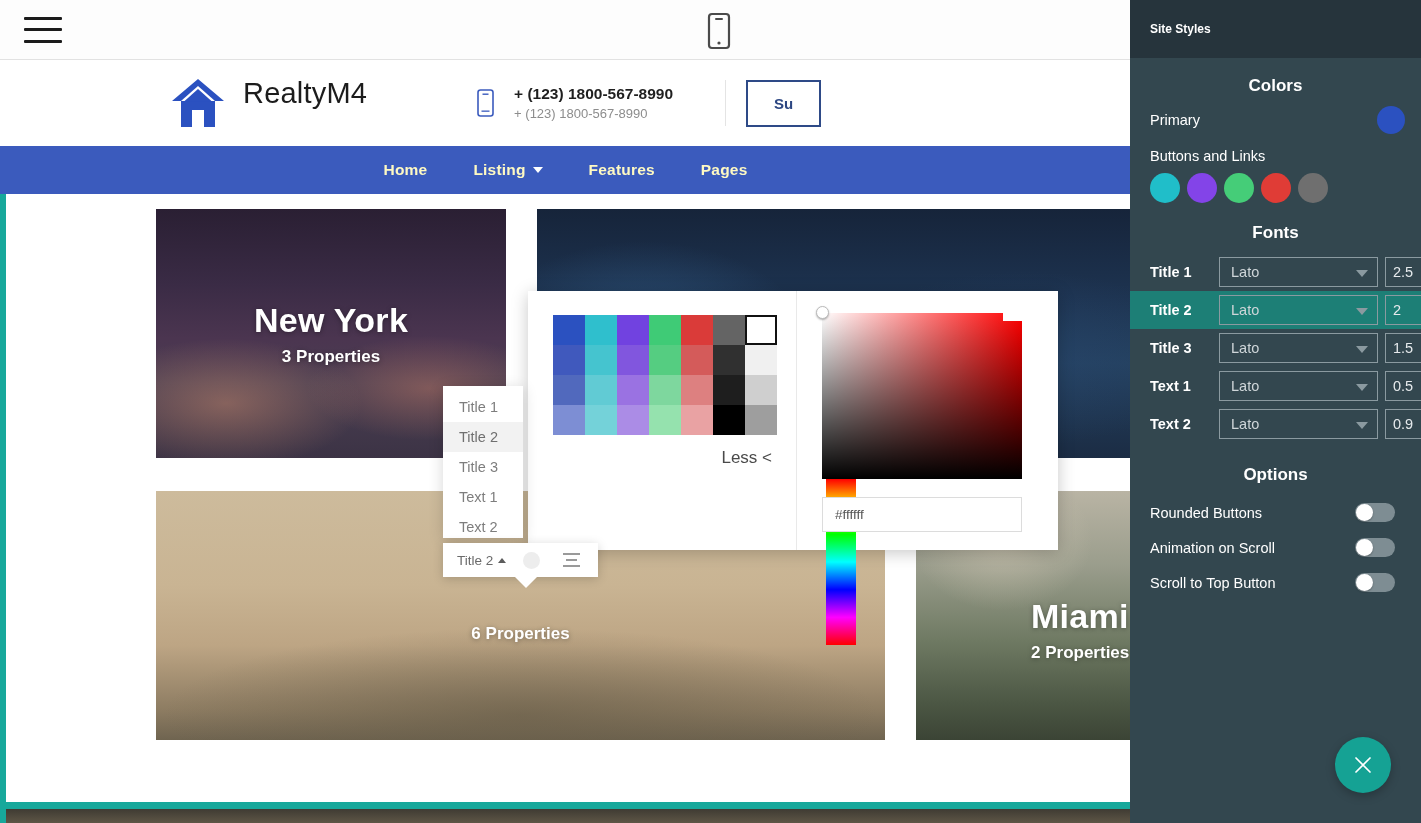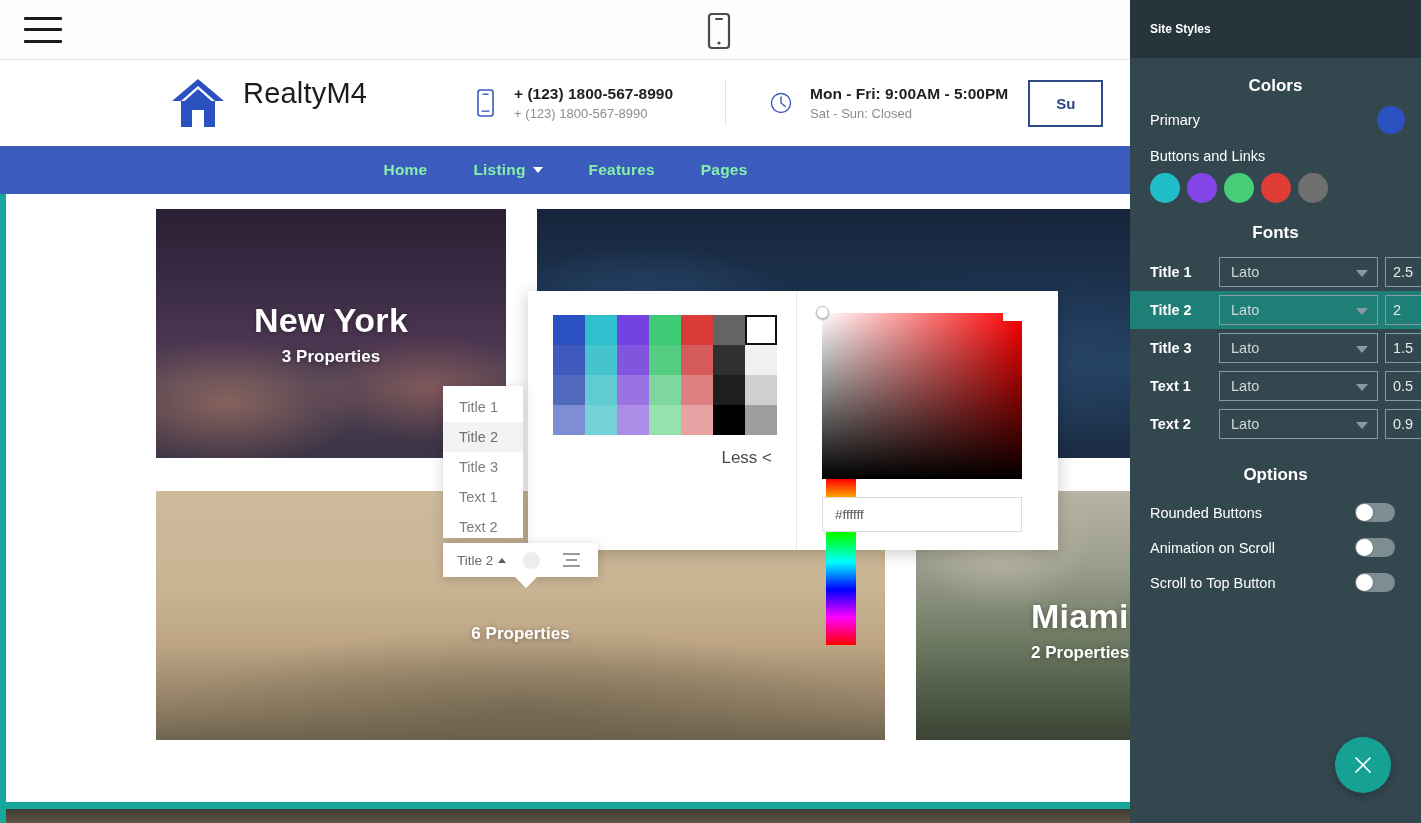--- a/index.html
+++ b/index.html
@@ -43,21 +43,21 @@
   .sub-btn {
     border: 2px solid #2e4a87; color:#2c4682; background:#fff;
     font-size: 15px; font-weight:600; padding: 13px 26px; white-space:nowrap;
   }
 
   
   .site-nav {
     position:absolute; left:0; top: 146px; width: 1131px; height: 48px;
     background: #3b5bbd; display:flex; align-items:center; justify-content:center; gap: 46px;
   }
-  .nav-item { color:#86efac; font-size: 15.5px; font-weight:bold; letter-spacing:.2px; display:flex; align-items:center; gap:7px; }
+  .nav-item { color:#fef9c3; font-size: 15.5px; font-weight:bold; letter-spacing:.2px; display:flex; align-items:center; gap:7px; }
   .caret-down { width:0;height:0;border-left:5px solid transparent;border-right:5px solid transparent;border-top:6px solid #fff; }
 
   
   .cards { position:absolute; left:0; top: 194px; width: 1131px; bottom: 0; background:#fff; }
   .card { position:absolute; overflow:hidden; }
   .card .label { position:absolute; left:0; right:0; top: 50%; transform: translateY(-50%); text-align:center; color:#fff; text-shadow: 0 1px 5px rgba(0,0,0,.35); }
   .card .city { font-size: 34px; font-weight: bold; letter-spacing:.3px; }
   .card .props { font-size: 17px; font-weight: bold; margin-top: 7px; }
 
   #card-ny { left:156px; top: 15px; width: 350px; height: 249px; }
@@ -237,30 +237,20 @@
           <rect x="9.5" y="22.5" width="8" height="1.3" fill="#3b5bbd"></rect>
         </svg>
         <div class="hdr-lines">
           <div class="hdr-l1">+ (123) 1800-567-8990</div>
           <div class="hdr-l2">+ (123) 1800-567-8990</div>
         </div>
       </div>
 
       <div class="hdr-sep" style="margin-left:52px;"></div>
 
-      <div class="hdr-block" style="margin-left:42px;">
-        <svg class="ico" viewBox="0 0 30 30">
-          <circle cx="15" cy="15" r="11" fill="none" stroke="#3b5bbd" stroke-width="1.6"></circle>
-          <path d="M15 8 L15 15 L20 19" fill="none" stroke="#3b5bbd" stroke-width="1.6" stroke-linecap="round"></path>
-        </svg>
-        <div class="hdr-lines">
-          <div class="hdr-l1">Mon - Fri: 9:00AM - 5:00PM</div>
-          <div class="hdr-l2">Sat - Sun: Closed</div>
-        </div>
-      </div>
 
       <button class="sub-btn" style="margin-left:20px;">Su</button>
     </div>
 
     <div class="site-nav">
       <div class="nav-item">
         <span>Home</span>
       </div>
       <div class="nav-item">
         <span>Listing</span>

